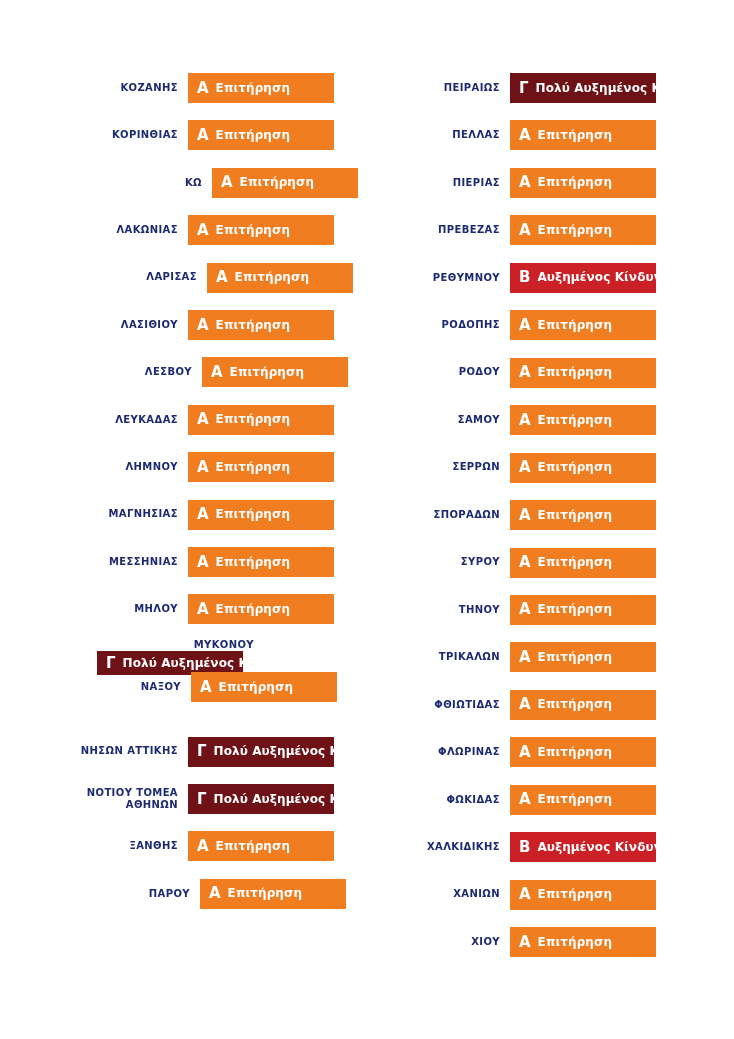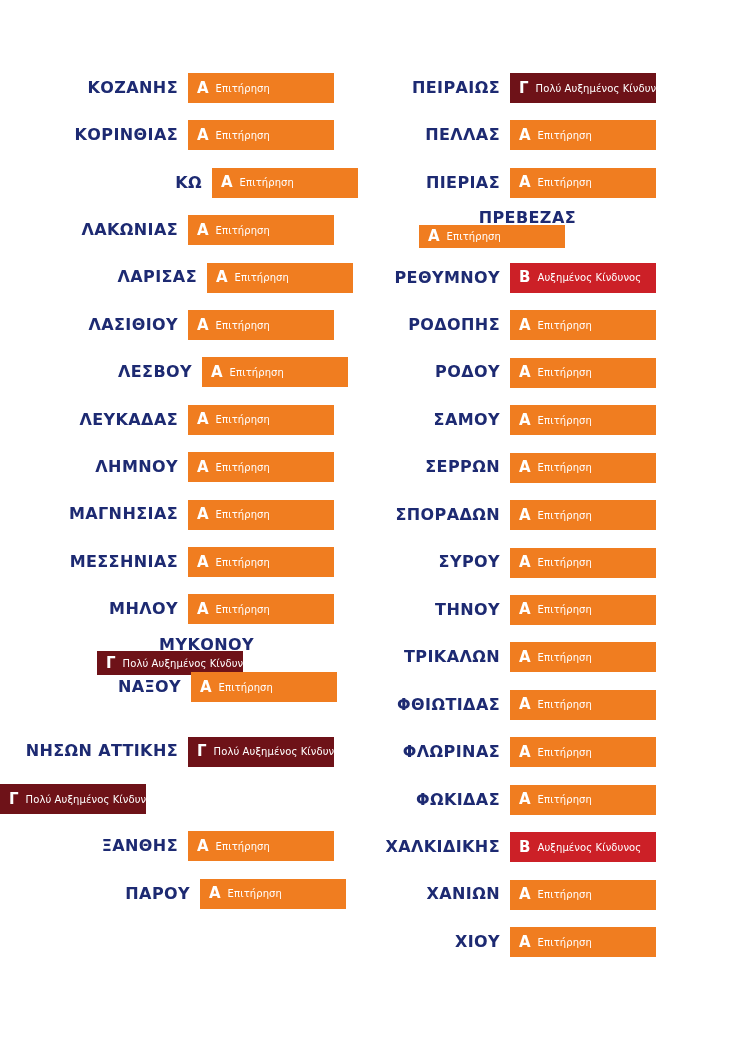--- a/index.html
+++ b/index.html
@@ -40,21 +40,21 @@
   }
 
   .region-label {
     width: 188px;
     text-align: right;
     padding-right: 10px;
     box-sizing: border-box;
     color: #1d2a72;
     font-family: "DejaVu Sans", sans-serif;
     font-weight: bold;
-    font-size: 16px;
+    font-size: 10px;
     letter-spacing: 0.4px;
     line-height: 12.5px;
     white-space: pre-line;
   }
   #col-right .region-label {
     width: 188px;
   }
 
   .level-bar {
     position: relative;
@@ -74,22 +74,22 @@
     font-family: "DejaVu Sans", sans-serif;
     font-weight: bold;
     font-size: 15px;
     line-height: 15px;
     margin-right: 7px;
     flex: 0 0 auto;
   }
   .level-text {
     color: #ffffff;
     font-family: "DejaVu Sans", sans-serif;
-    font-weight: normal;
-    font-size: 10px;
+    font-weight: bold;
+    font-size: 12px;
     line-height: 9px;
     letter-spacing: 0.1px;
     white-space: nowrap;
     flex: 0 0 auto;
   }
 </style>
 </head>
 <body>
 
 <div id="board">
@@ -193,20 +193,22 @@
         </div>
       </div>
       <div class="row" style="top: 733.6px;">
         <div class="region-label">ΝΗΣΩΝ ΑΤΤΙΚΗΣ</div>
         <div class="level-bar lvl-G">
           <span class="level-letter">Γ</span>
           <span class="level-text">Πολύ Αυξημένος Κίνδυνος</span>
         </div>
       </div>
       <div class="row" style="top: 781px;">
+        <div class="region-label">ΝΟΤΙΟΥ ΤΟΜΕΑ
+ΑΘΗΝΩΝ</div>
         <div class="level-bar lvl-G">
           <span class="level-letter">Γ</span>
           <span class="level-text">Πολύ Αυξημένος Κίνδυνος</span>
         </div>
       </div>
       <div class="row" style="top: 828.4px;">
         <div class="region-label">ΞΑΝΘΗΣ</div>
         <div class="level-bar lvl-A">
           <span class="level-letter">Α</span>
           <span class="level-text">Επιτήρηση</span>
@@ -235,21 +237,21 @@
           <span class="level-text">Επιτήρηση</span>
         </div>
       </div>
       <div class="row" style="top: 164.9px;">
         <div class="region-label">ΠΙΕΡΙΑΣ</div>
         <div class="level-bar lvl-A">
           <span class="level-letter">Α</span>
           <span class="level-text">Επιτήρηση</span>
         </div>
       </div>
-      <div class="row" style="top: 212.35px; flex-direction: column;">
+      <div class="row" style="top: 212.35px;">
         <div class="region-label">ΠΡΕΒΕΖΑΣ</div>
         <div class="level-bar lvl-A">
           <span class="level-letter">Α</span>
           <span class="level-text">Επιτήρηση</span>
         </div>
       </div>
       <div class="row" style="top: 259.8px;">
         <div class="region-label">ΡΕΘΥΜΝΟΥ</div>
         <div class="level-bar lvl-B">
           <span class="level-letter">Β</span>

